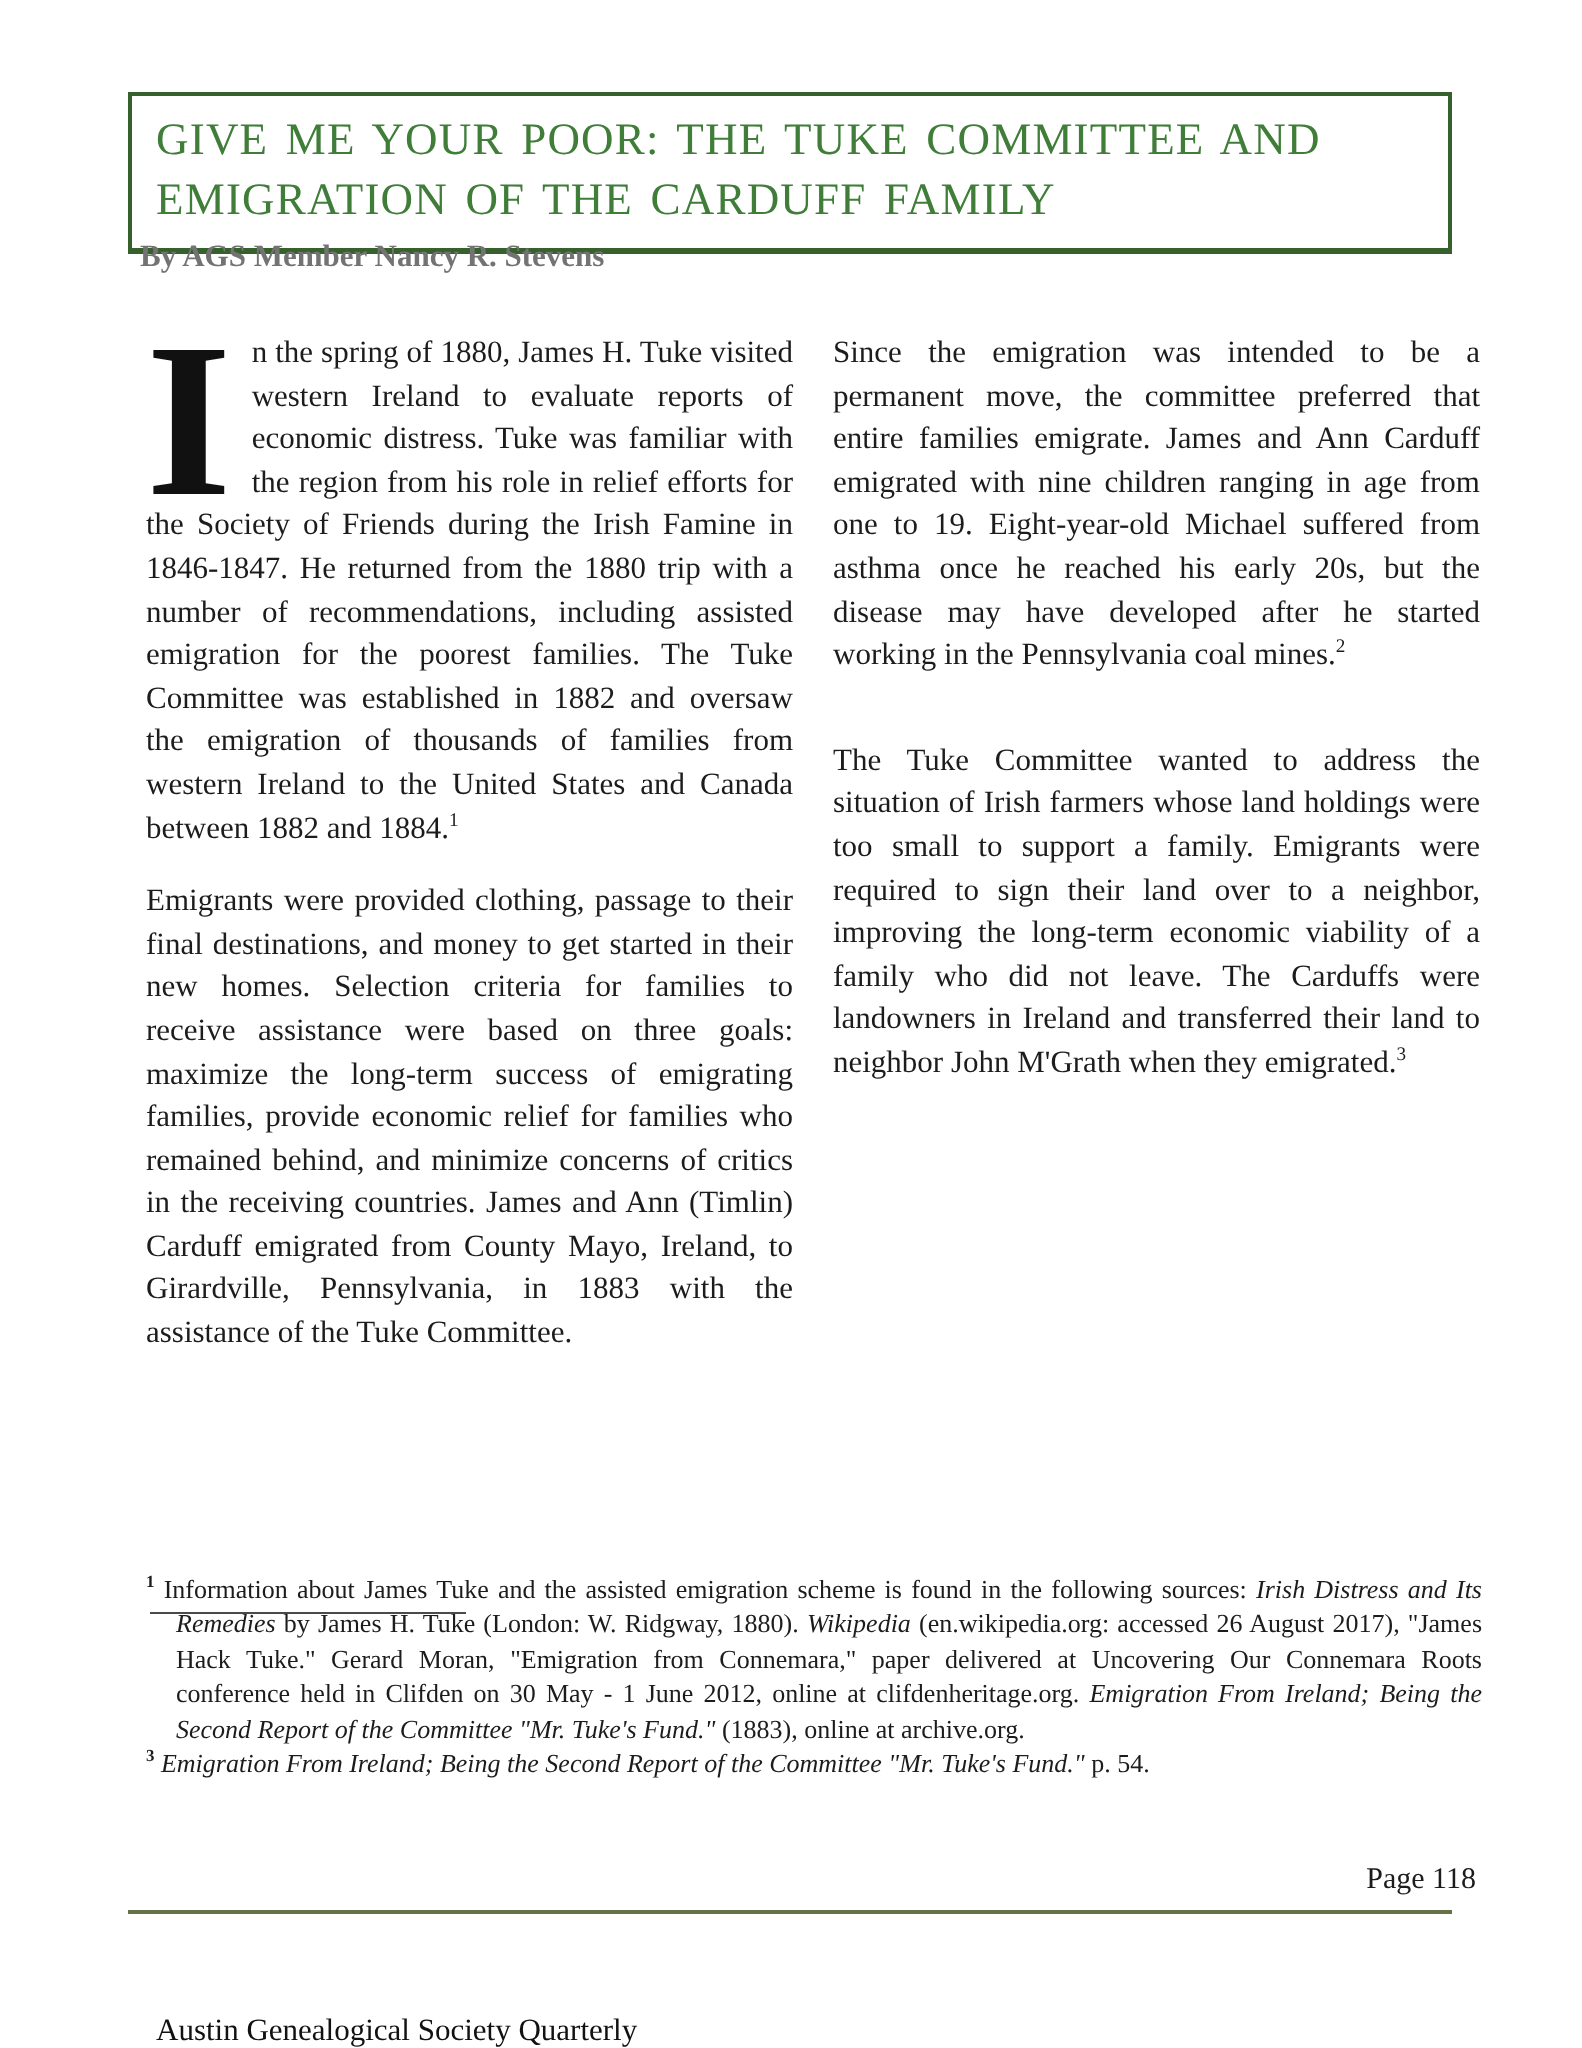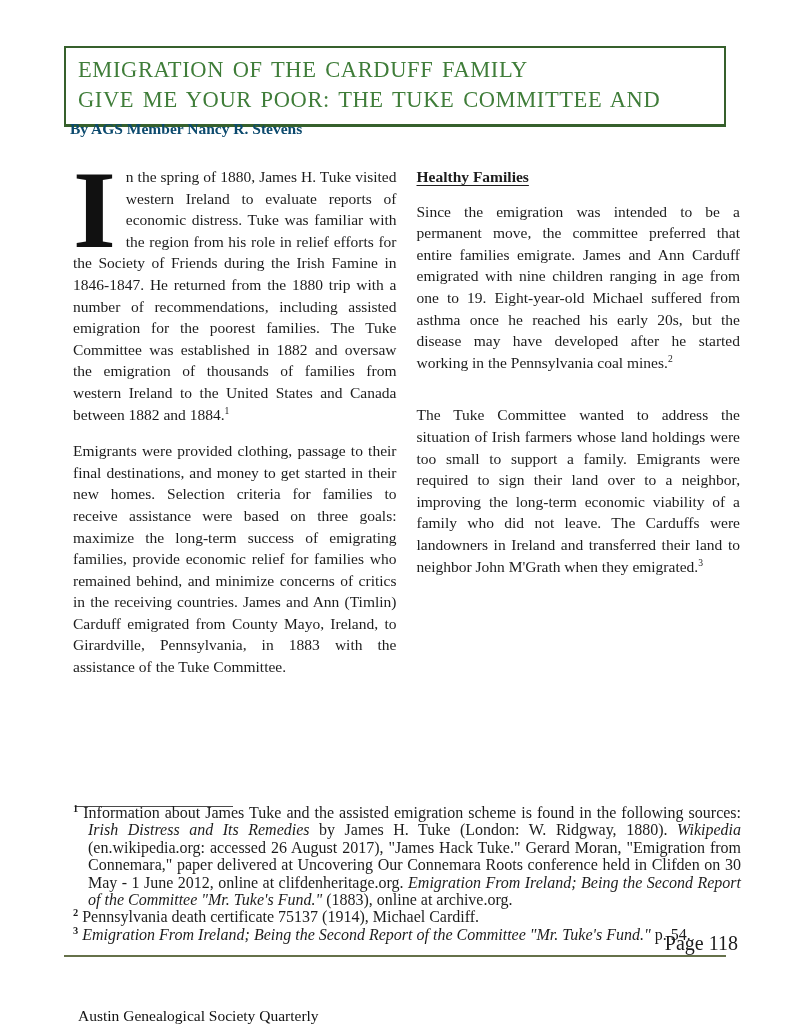--- a/index.html
+++ b/index.html
@@ -13,21 +13,21 @@
     position:absolute; left:64px; top:46px; width:662px; box-sizing:border-box;
     border:2px solid #36602c; border-bottom-width:3px;
     padding:7px 12px 9px 12px; background:#ffffff;
   }
   .title-line {
     color:#3f7d39; font-size:22.5px; line-height:30px;
     letter-spacing:0.6px; word-spacing:2.5px; white-space:nowrap;
   }
 
   .byline {
-    position:absolute; left:70px; top:120px; font-size:15.5px; font-weight:bold; color:#0c4a6e;
+    position:absolute; left:70px; top:120px; font-size:15.5px; font-weight:bold; color:#737373;
   }
 
   
   .columns {
     position:absolute; left:73px; top:166px; width:667px;
     display:flex; gap:20px;
   }
   .col { width:324px; font-size:15.5px; line-height:21.6px; text-align:justify; }
   .col p { margin:0 0 15px 0; }
   .dropcap {
@@ -39,69 +39,67 @@
     margin:0 0 13px 0; font-size:15.5px;
   }
   .gap-between-sections { height:16px; }
   sup.ref { font-size:0.62em; vertical-align:super; line-height:0; }
 
   
   .footnote-sep {
     position:absolute; left:75px; top:806px; width:158px; height:1px; background:#4a4a4a;
   }
   .footnotes {
-    position:absolute; left:73px; top:804px; width:668px;
-    font-size:16px; line-height:17.4px; text-align:justify;
+    position:absolute; left:73px; top:786px; width:668px;
+    font-size:13px; line-height:17.4px; text-align:justify;
   }
   .fn { padding-left:15px; text-indent:-15px; margin:0; }
   .fn sup { font-size:0.65em; vertical-align:super; font-weight:bold; line-height:0; }
   .italic { font-style:italic; }
 
   .page-number {
-    position:absolute; top:932px; right:53px; font-size:20px; color:#1c1c1c;
+    position:absolute; top:932px; right:53px; font-size:15px; color:#1c1c1c;
   }
   .green-rule {
     position:absolute; left:64px; top:955px; width:662px; height:2px; background:#66714a;
   }
   .footer-block {
     position:absolute; left:78px; top:1006px; font-size:15.5px; line-height:20px; color:#111;
   }
 </style>
 </head>
 <body>
 
 <div class="page">
 
   <div class="title-box">
+    <div class="title-line">GIVE ME YOUR POOR: THE TUKE COMMITTEE AND</div>
     <div class="title-line">EMIGRATION OF THE CARDUFF FAMILY</div>
-    <div class="title-line">GIVE ME YOUR POOR: THE TUKE COMMITTEE AND</div>
   </div>
 
   <div class="byline">By AGS Member Nancy R. Stevens</div>
 
   <div class="columns">
 
     <div class="col">
       <p><span class="dropcap">I</span><span>n the spring of 1880, James H. Tuke visited western Ireland to evaluate reports of economic distress. Tuke was familiar with the region from his role in relief efforts for the Society of Friends during the Irish Famine in 1846-1847. He returned from the 1880 trip with a number of recommendations, including assisted emigration for the poorest families. The Tuke Committee was established in 1882 and oversaw the emigration of thousands of families from western Ireland to the United States and Canada between 1882 and 1884.</span><sup class="ref">1</sup></p>
       <p><span>Emigrants were provided clothing, passage to their final destinations, and money to get started in their new homes. Selection criteria for families to receive assistance were based on three goals: maximize the long-term success of emigrating families, provide economic relief for families who remained behind, and minimize concerns of critics in the receiving countries. James and Ann (Timlin) Carduff emigrated from County Mayo, Ireland, to Girardville, Pennsylvania, in 1883 with the assistance of the Tuke Committee.</span></p>
     </div>
 
     <div class="col">
-      <div class="section-heading">Healthy Families</div>
       <p><span>Since the emigration was intended to be a permanent move, the committee preferred that entire families emigrate. James and Ann Carduff emigrated with nine children ranging in age from one to 19. Eight-year-old Michael suffered from asthma once he reached his early 20s, but the disease may have developed after he started working in the Pennsylvania coal mines.</span><sup class="ref">2</sup></p>
       <div class="gap-between-sections"></div>
       <p><span>The Tuke Committee wanted to address the situation of Irish farmers whose land holdings were too small to support a family. Emigrants were required to sign their land over to a neighbor, improving the long-term economic viability of a family who did not leave. The Carduffs were landowners in Ireland and transferred their land to neighbor John M'Grath when they emigrated.</span><sup class="ref">3</sup></p>
     </div>
 
   </div>
 
   <div class="footnote-sep"></div>
   <div class="footnotes">
     <p class="fn"><sup>1</sup> <span>Information about James Tuke and the assisted emigration scheme is found in the following sources: </span><span class="italic">Irish Distress and Its Remedies</span><span> by James H. Tuke (London: W. Ridgway, 1880). </span><span class="italic">Wikipedia</span><span> (en.wikipedia.org: accessed 26 August 2017), "James Hack Tuke." Gerard Moran, "Emigration from Connemara," paper delivered at Uncovering Our Connemara Roots conference held in Clifden on 30 May - 1 June 2012, online at clifdenheritage.org. </span><span class="italic">Emigration From Ireland; Being the Second Report of the Committee "Mr. Tuke's Fund."</span><span> (1883), online at archive.org.</span></p>
-    <p class="fn"><sup>2</sup> <span>Pennsylvania death certificate 75137 (1914), Michael Cardiff.</span></p>
     <p class="fn"><sup>3</sup> <span class="italic">Emigration From Ireland; Being the Second Report of the Committee "Mr. Tuke's Fund."</span><span> p. 54.</span></p>
   </div>
 
   <div class="page-number">Page 118</div>
   <div class="green-rule"></div>
   <div class="footer-block">
     <div>Austin Genealogical Society Quarterly</div>
   </div>
 
 </div>

